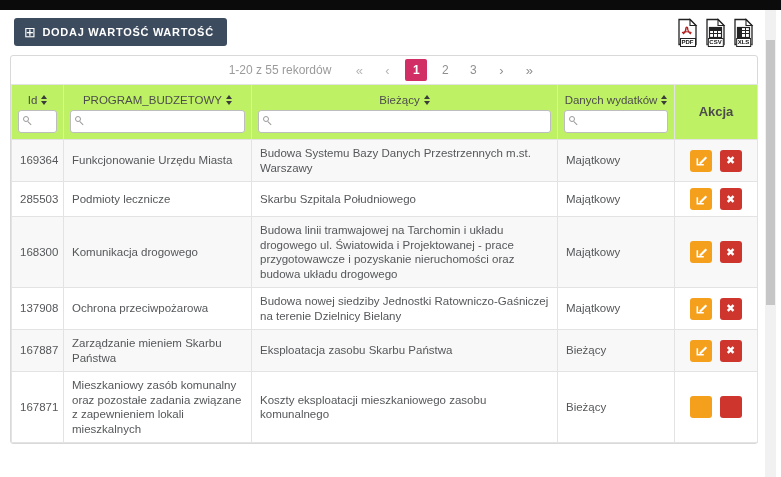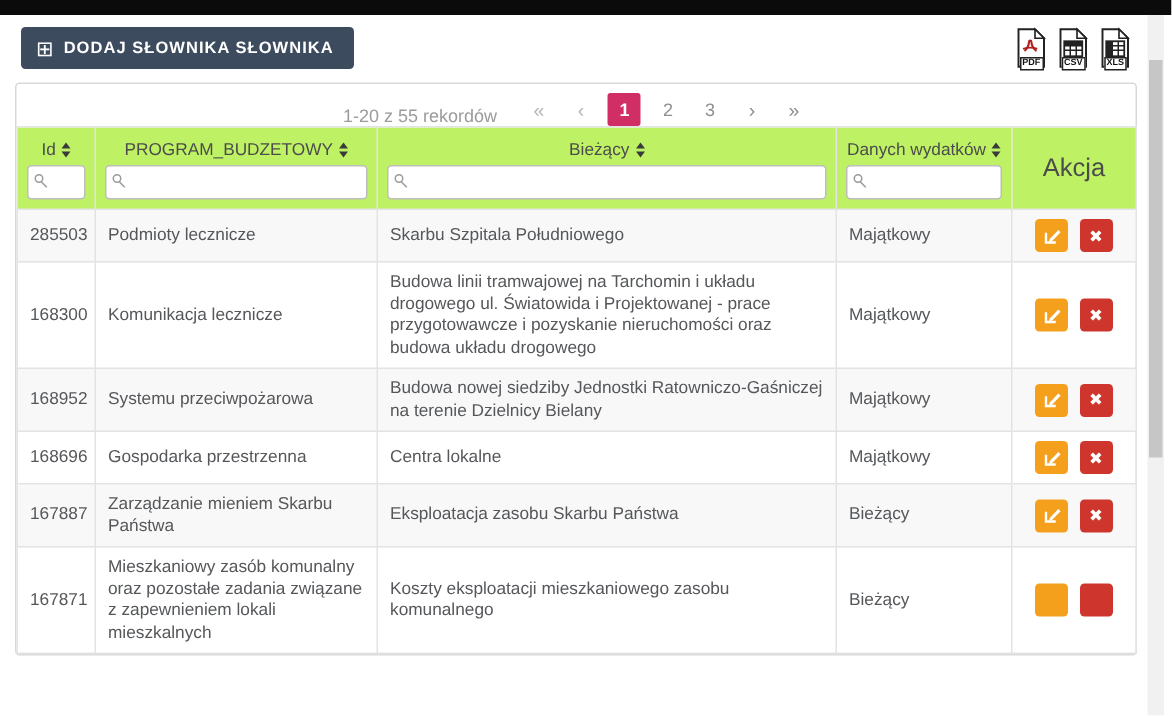--- a/index.html
+++ b/index.html
@@ -20,36 +20,36 @@
   .export-icons { display:flex; gap:5px; }
   .file-icon { position:relative; width:23px; height:29px; cursor:pointer; display:block; }
   .file-icon svg { display:block; }
   .file-label { position:absolute; bottom:0; left:50%; transform:translateX(-50%);
     background:#fff; border:1px solid #222; font-size:6px; font-weight:bold;
     line-height:7px; padding:0 1px; color:#111; white-space:nowrap; }
 
   
   .panel { margin-left:10px; width:748px; border:1px solid #d9d9d9; border-radius:3px;
     background:#fff; }
-  .pager { display:flex; align-items:flex-end; justify-content:center; gap:8px;
+  .pager { display:flex; align-items:center; justify-content:center; gap:8px;
     height:28px; font-size:12px; color:#9b9b9b; }
   .pager-summary { margin-right:10px; }
   .pg { min-width:20px; height:21px; display:inline-flex; align-items:center;
     justify-content:center; color:#8f8f8f; cursor:pointer; border-radius:2px;
     padding:0 3px; }
   .pg.arrow { font-size:13px; color:#b5b5b5; }
   .pg.arrow.en { color:#8f8f8f; }
   .pg.active { background:#d12e66; color:#fff; font-weight:bold; min-width:22px; height:22px; }
 
   
   table { width:100%; border-collapse:collapse; table-layout:fixed; }
   th, td { border:1px solid #e3e3e3; }
   thead th { padding:5px 6px 6px; text-align:center; font-weight:400;
     color:#4c4c4c; vertical-align:top; background:#bef264; }
-  thead th.akcja { vertical-align:middle; font-size:17px; }
+  thead th.akcja { vertical-align:middle; font-size:13px;font-weight:bold; }
   .th-label { font-size:11.5px; display:inline-flex; align-items:center; gap:4px;
     margin-bottom:4px; white-space:nowrap; }
   .sort { display:inline-flex; flex-direction:column; gap:2px; }
   .sort b { width:0; height:0; border-left:3.5px solid transparent;
     border-right:3.5px solid transparent; display:block; }
   .sort .up { border-bottom:4px solid #3a3a3a; }
   .sort .down { border-top:4px solid #3a3a3a; }
   .filter { position:relative; }
   .filter input { width:100%; height:23px; border:1px solid #bdbdbd; border-radius:3px;
     padding:2px 4px 2px 16px; font-size:11px; color:#555; background:#fff; outline:none; }
@@ -76,21 +76,21 @@
     background:#c6c6c6; }
 </style>
 </head>
 <body>
 
 <div class="topbar"></div>
 
 <div class="toolbar">
   <button class="add-btn">
     <span class="plus-glyph">⊞</span>
-    <span>DODAJ SŁOWNIKA SŁOWNIKA</span>
+    <span>DODAJ WARTOŚĆ WARTOŚĆ</span>
   </button>
 
   <div class="export-icons">
     <a class="file-icon">
       <svg width="23" height="29" viewBox="0 0 23 29">
         <path d="M3 1.5 h11 l6 6 v19 h-17 z" fill="#fff" stroke="#222" stroke-width="1.3"></path>
         <path d="M14 1.5 l6 6 h-6 z" fill="#fff" stroke="#222" stroke-width="1.1"></path>
         <path d="M7 16 c1.5-1 3-4 3-6 c0-1.2 1.6-1.2 1.6 0 c0 2 1.6 5 3.4 6" fill="none" stroke="#b02020" stroke-width="1.4"></path>
         <path d="M6 14.6 c3-1 7-1 9.5 0" fill="none" stroke="#b02020" stroke-width="1.2"></path>
       </svg>
@@ -198,20 +198,37 @@
             <i class="mag"></i>
           </span>
         </th>
         <th class="akcja">
           <span>Akcja</span>
         </th>
       </tr>
     </thead>
     <tbody>
 
+        <tr>
+          <td>169364</td>
+          <td>Funkcjonowanie Urzędu Miasta</td>
+          <td>Budowa Systemu Bazy Danych Przestrzennych m.st. Warszawy</td>
+          <td>Majątkowy</td>
+          <td class="cell-actions">
+            <button class="btn-edit">
+              <svg width="13" height="13" viewBox="0 0 14 14">
+                <path d="M2.5 4.5 v7 h7" fill="none" stroke="#fff" stroke-width="1.7"></path>
+                <path d="M5.2 8.9 L11.4 2.6 l1.6 1.6 L6.8 10.5 L4.8 11 z" fill="#fff"></path>
+              </svg>
+            </button>
+            <button class="btn-del">
+              <span>✖</span>
+            </button>
+          </td>
+        </tr>
 
         <tr>
           <td>285503</td>
           <td>Podmioty lecznicze</td>
           <td>Skarbu Szpitala Południowego</td>
           <td>Majątkowy</td>
           <td class="cell-actions">
             <button class="btn-edit">
               <svg width="13" height="13" viewBox="0 0 14 14">
                 <path d="M2.5 4.5 v7 h7" fill="none" stroke="#fff" stroke-width="1.7"></path>
@@ -219,71 +236,54 @@
               </svg>
             </button>
             <button class="btn-del">
               <span>✖</span>
             </button>
           </td>
         </tr>
 
         <tr>
           <td>168300</td>
-          <td>Komunikacja lecznicze</td>
+          <td>Komunikacja drogowego</td>
           <td>Budowa linii tramwajowej na Tarchomin i układu drogowego ul. Światowida i Projektowanej - prace przygotowawcze i pozyskanie nieruchomości oraz budowa układu drogowego</td>
           <td>Majątkowy</td>
           <td class="cell-actions">
             <button class="btn-edit">
               <svg width="13" height="13" viewBox="0 0 14 14">
                 <path d="M2.5 4.5 v7 h7" fill="none" stroke="#fff" stroke-width="1.7"></path>
                 <path d="M5.2 8.9 L11.4 2.6 l1.6 1.6 L6.8 10.5 L4.8 11 z" fill="#fff"></path>
               </svg>
             </button>
             <button class="btn-del">
               <span>✖</span>
             </button>
           </td>
         </tr>
 
         <tr>
-          <td>168952</td>
-          <td>Systemu przeciwpożarowa</td>
+          <td>137908</td>
+          <td>Ochrona przeciwpożarowa</td>
           <td>Budowa nowej siedziby Jednostki Ratowniczo-Gaśniczej na terenie Dzielnicy Bielany</td>
           <td>Majątkowy</td>
           <td class="cell-actions">
             <button class="btn-edit">
               <svg width="13" height="13" viewBox="0 0 14 14">
                 <path d="M2.5 4.5 v7 h7" fill="none" stroke="#fff" stroke-width="1.7"></path>
                 <path d="M5.2 8.9 L11.4 2.6 l1.6 1.6 L6.8 10.5 L4.8 11 z" fill="#fff"></path>
               </svg>
             </button>
             <button class="btn-del">
               <span>✖</span>
             </button>
           </td>
         </tr>
 
-        <tr>
-          <td>168696</td>
-          <td>Gospodarka przestrzenna</td>
-          <td>Centra lokalne</td>
-          <td>Majątkowy</td>
-          <td class="cell-actions">
-            <button class="btn-edit">
-              <svg width="13" height="13" viewBox="0 0 14 14">
-                <path d="M2.5 4.5 v7 h7" fill="none" stroke="#fff" stroke-width="1.7"></path>
-                <path d="M5.2 8.9 L11.4 2.6 l1.6 1.6 L6.8 10.5 L4.8 11 z" fill="#fff"></path>
-              </svg>
-            </button>
-            <button class="btn-del">
-              <span>✖</span>
-            </button>
-          </td>
-        </tr>
 
         <tr>
           <td>167887</td>
           <td>Zarządzanie mieniem Skarbu Państwa</td>
           <td>Eksploatacja zasobu Skarbu Państwa</td>
           <td>Bieżący</td>
           <td class="cell-actions">
             <button class="btn-edit">
               <svg width="13" height="13" viewBox="0 0 14 14">
                 <path d="M2.5 4.5 v7 h7" fill="none" stroke="#fff" stroke-width="1.7"></path>

